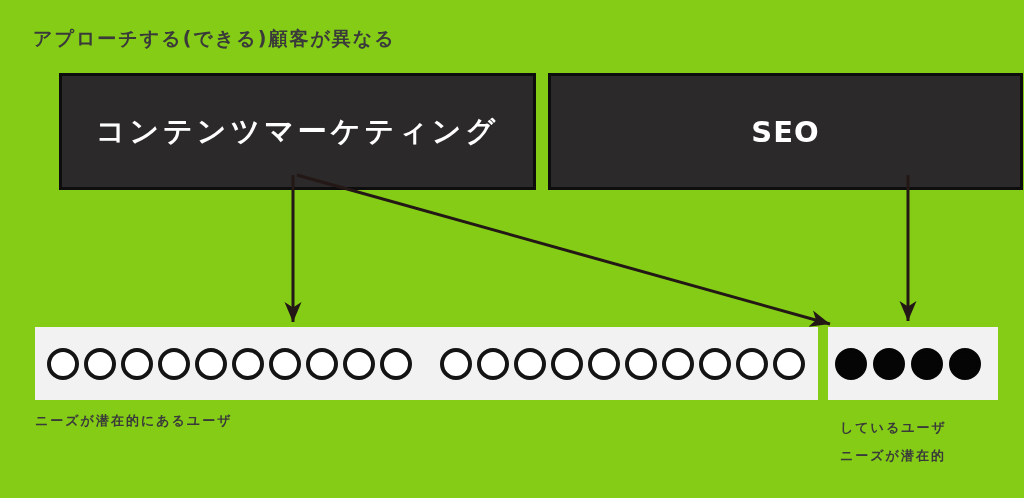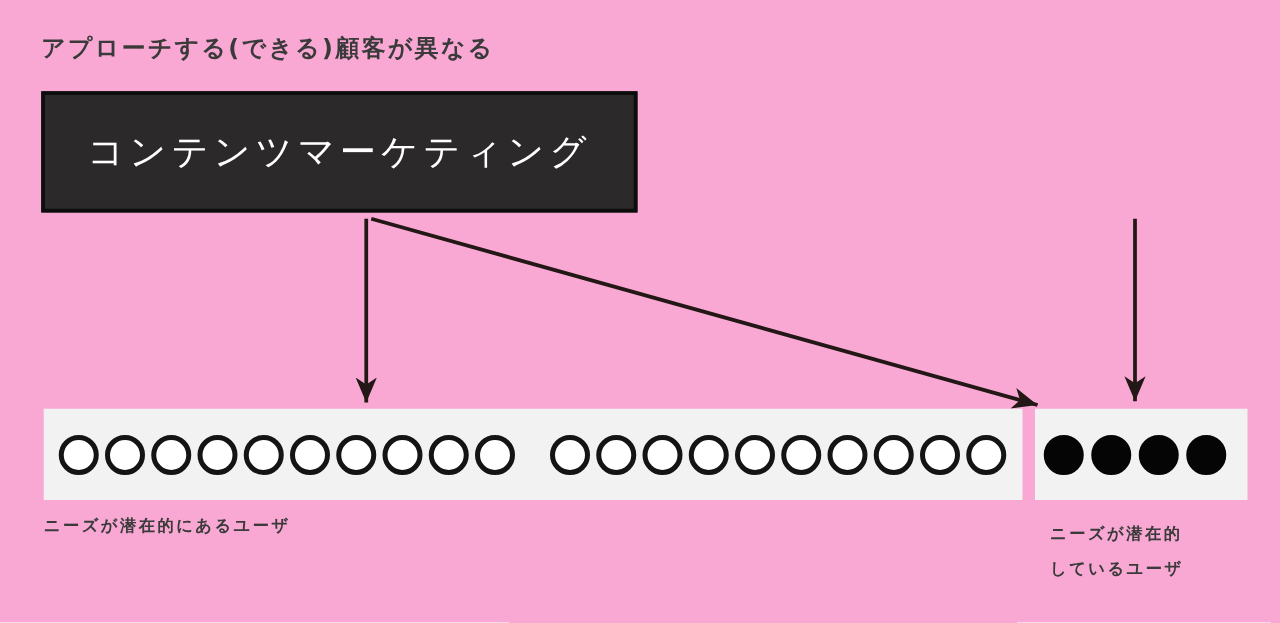--- a/index.html
+++ b/index.html
@@ -1,46 +1,47 @@
 <!DOCTYPE html>
 <html><head>
 <meta charset="utf-8">
 <style>
   html, body { margin: 0; padding: 0; background: #ffffff; }
   .page {
     position: relative;
     width: 1024px;
     height: 498px;
-    background: #f9a8d4;
+    background: #84cc16;
     font-family: "DejaVu Sans", sans-serif;
     overflow: hidden;
   }
   .heading {
     position: absolute;
     left: 33px;
     top: 26px;
     font-size: 19px;
     font-weight: bold;
     letter-spacing: 2px;
     color: #3a3a3a;
     white-space: nowrap;
   }
   .channel-box {
     position: absolute;
     top: 73px;
-    height: 97px;
+    height: 117px;
     background: #2b2929;
     border: 3px solid #0d0d0d;
     box-sizing: border-box;
     display: flex;
     align-items: center;
     justify-content: center;
     color: #ffffff;
-    font-weight: normal;
+    font-weight: bold;
     white-space: nowrap;
+    margin-left: 26px;
   }
   .box-left  { left: 33px;  width: 477px; font-size: 29px; letter-spacing: 4px; }
   .box-right { left: 522px; width: 475px; font-size: 29px; letter-spacing: 1px; }
   .arrows {
     position: absolute;
     left: 0; top: 0;
     width: 1024px; height: 498px;
     pointer-events: none;
   }
   .band {
@@ -78,20 +79,23 @@
 <body>
 
 <div class="page">
 
   <div class="heading">アプローチする(できる)顧客が異なる</div>
 
   <div class="channel-box box-left">
     <span>コンテンツマーケティング</span>
   </div>
 
+  <div class="channel-box box-right">
+    <span>SEO</span>
+  </div>
 
   <svg class="arrows" viewBox="0 0 1024 498" xmlns="http://www.w3.org/2000/svg">
     <defs>
       <marker id="ah" markerUnits="userSpaceOnUse" markerWidth="24" markerHeight="20" refX="20" refY="9" orient="auto">
         <path d="M0,0.5 L20,9 L0,17.5 L5.5,9 Z" fill="#231815"></path>
       </marker>
     </defs>
     <line x1="293" y1="175" x2="293" y2="322" stroke="#231815" stroke-width="3" marker-end="url(#ah)"></line>
     <line x1="297" y1="175" x2="830" y2="324" stroke="#231815" stroke-width="3" marker-end="url(#ah)"></line>
     <line x1="908" y1="175" x2="908" y2="321" stroke="#231815" stroke-width="3" marker-end="url(#ah)"></line>
@@ -124,17 +128,17 @@
   <div class="band band-manifest">
       <span class="circle filled"></span>
       <span class="circle filled"></span>
       <span class="circle filled"></span>
       <span class="circle filled"></span>
     </div>
 
   <div class="caption caption-latent">ニーズが潜在的にあるユーザ</div>
 
   <div class="caption caption-manifest">
+    <div>しているユーザ</div>
     <div>ニーズが潜在的</div>
-    <div>しているユーザ</div>
   </div>
 
 </div>
 
 </body></html>

